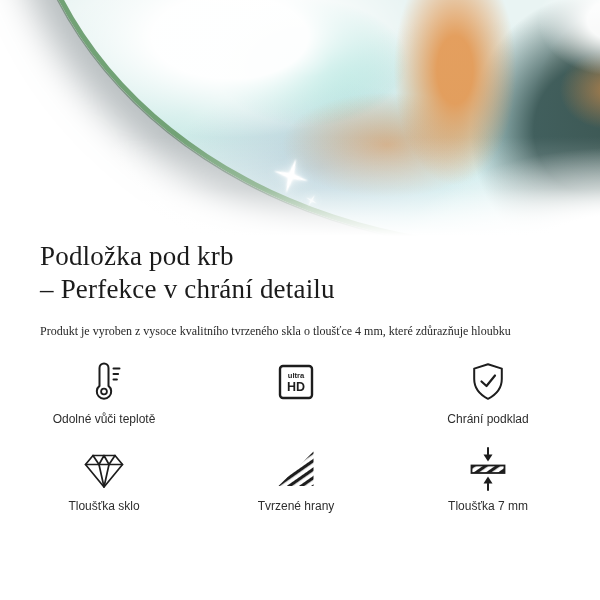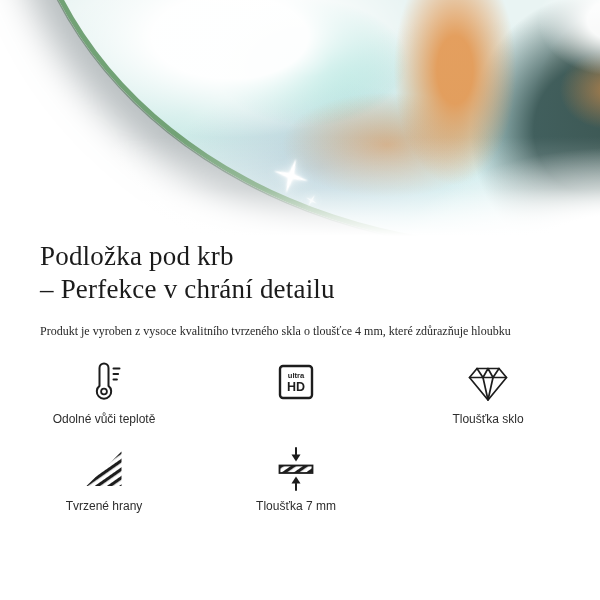--- a/index.html
+++ b/index.html
@@ -105,20 +105,29 @@
     <div class="feature">
       <div class="icon-box">
         <svg width="48" height="48" viewBox="0 0 48 48">
           <rect class="stroke" style="stroke-width:2.4" x="8" y="8" width="32" height="32" rx="3"></rect>
           <text class="badge-txt" x="24" y="20" font-size="7.6" font-weight="700">ultra</text>
           <text class="badge-txt" x="24" y="33" font-size="12.5" font-weight="700">HD</text>
         </svg>
       </div>
     </div>
 
+    <div class="feature">
+      <div class="icon-box">
+        <svg width="48" height="48" viewBox="0 0 48 48">
+          <path class="stroke" d="M24 6.2 L37.8 10.6 L37.8 21 C37.8 30.2 32.2 36.6 24 40.8 C15.8 36.6 10.2 30.2 10.2 21 L10.2 10.6 Z"></path>
+          <path class="stroke" style="stroke-width:2.2" d="M17.5 23.5 L22.5 28 L31 17.5"></path>
+        </svg>
+      </div>
+      <div class="f-label">Chrání podklad</div>
+    </div>
 
     <div class="feature">
       <div class="icon-box">
         <svg width="48" height="48" viewBox="0 0 48 48">
           <path class="stroke thin" d="M13 10.5 H35 L42.5 19.5 L24 42 L5.5 19.5 Z"></path>
           <path class="stroke thin" d="M5.5 19.5 H42.5"></path>
           <path class="stroke thin" d="M13 10.5 L19 19.5 L24 10.5 L29 19.5 L35 10.5"></path>
           <path class="stroke thin" d="M19 19.5 L24 42 M29 19.5 L24 42"></path>
         </svg>
       </div>

